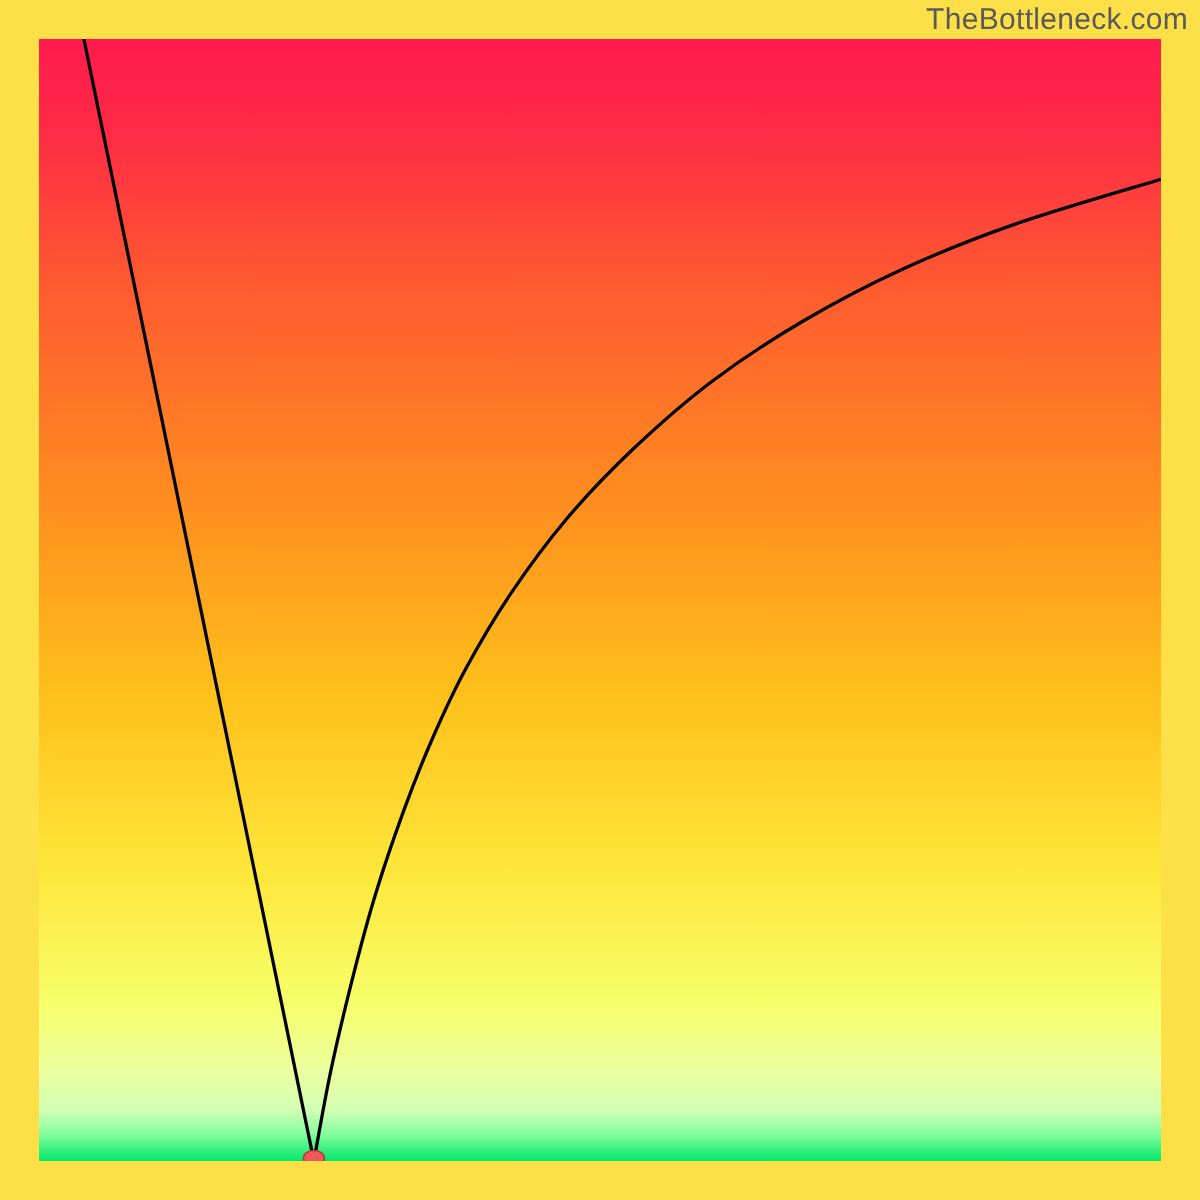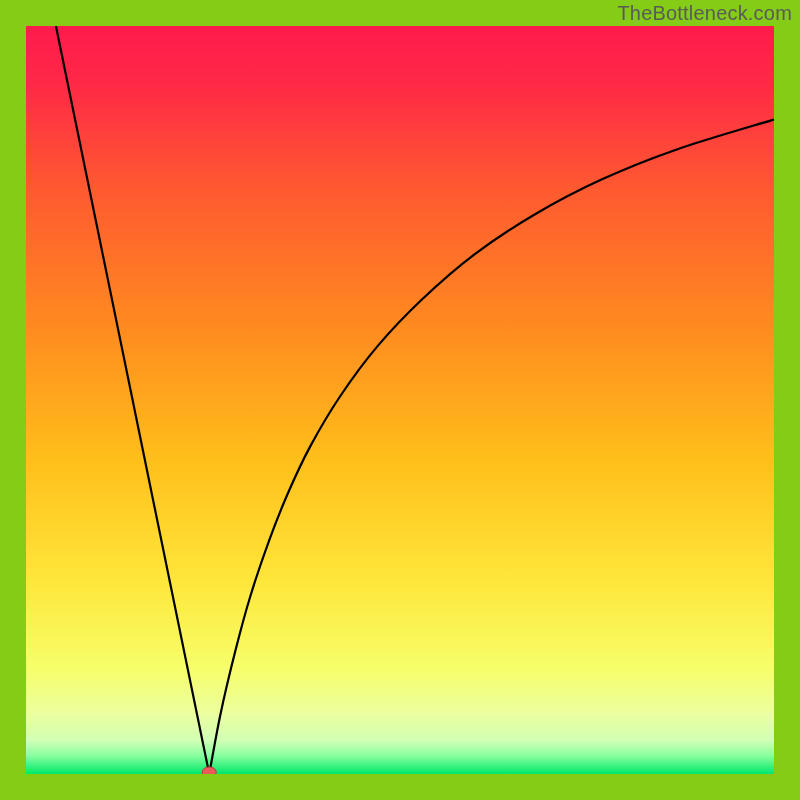--- a/index.html
+++ b/index.html
@@ -10,21 +10,21 @@
     overflow: hidden;
     background: #000;
     font-family: Arial, Helvetica, sans-serif;
   }
   .frame {
     position: absolute;
     top: 0;
     left: 0;
     width: 800px;
     height: 800px;
-    background: #84cc16;
+    background: #fde047;
   }
   .watermark {
     position: absolute;
     top: 2px;
     right: 8px;
     color: #5a5a5a;
     font-size: 20px;
     font-weight: 500;
     letter-spacing: 0.2px;
   }

